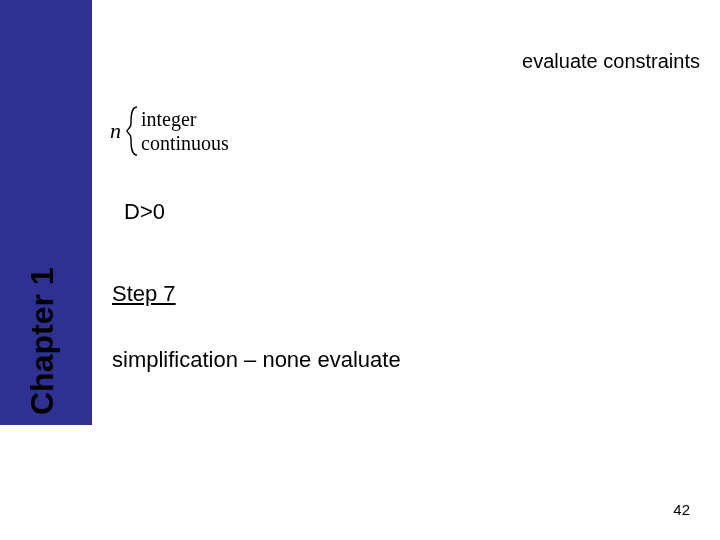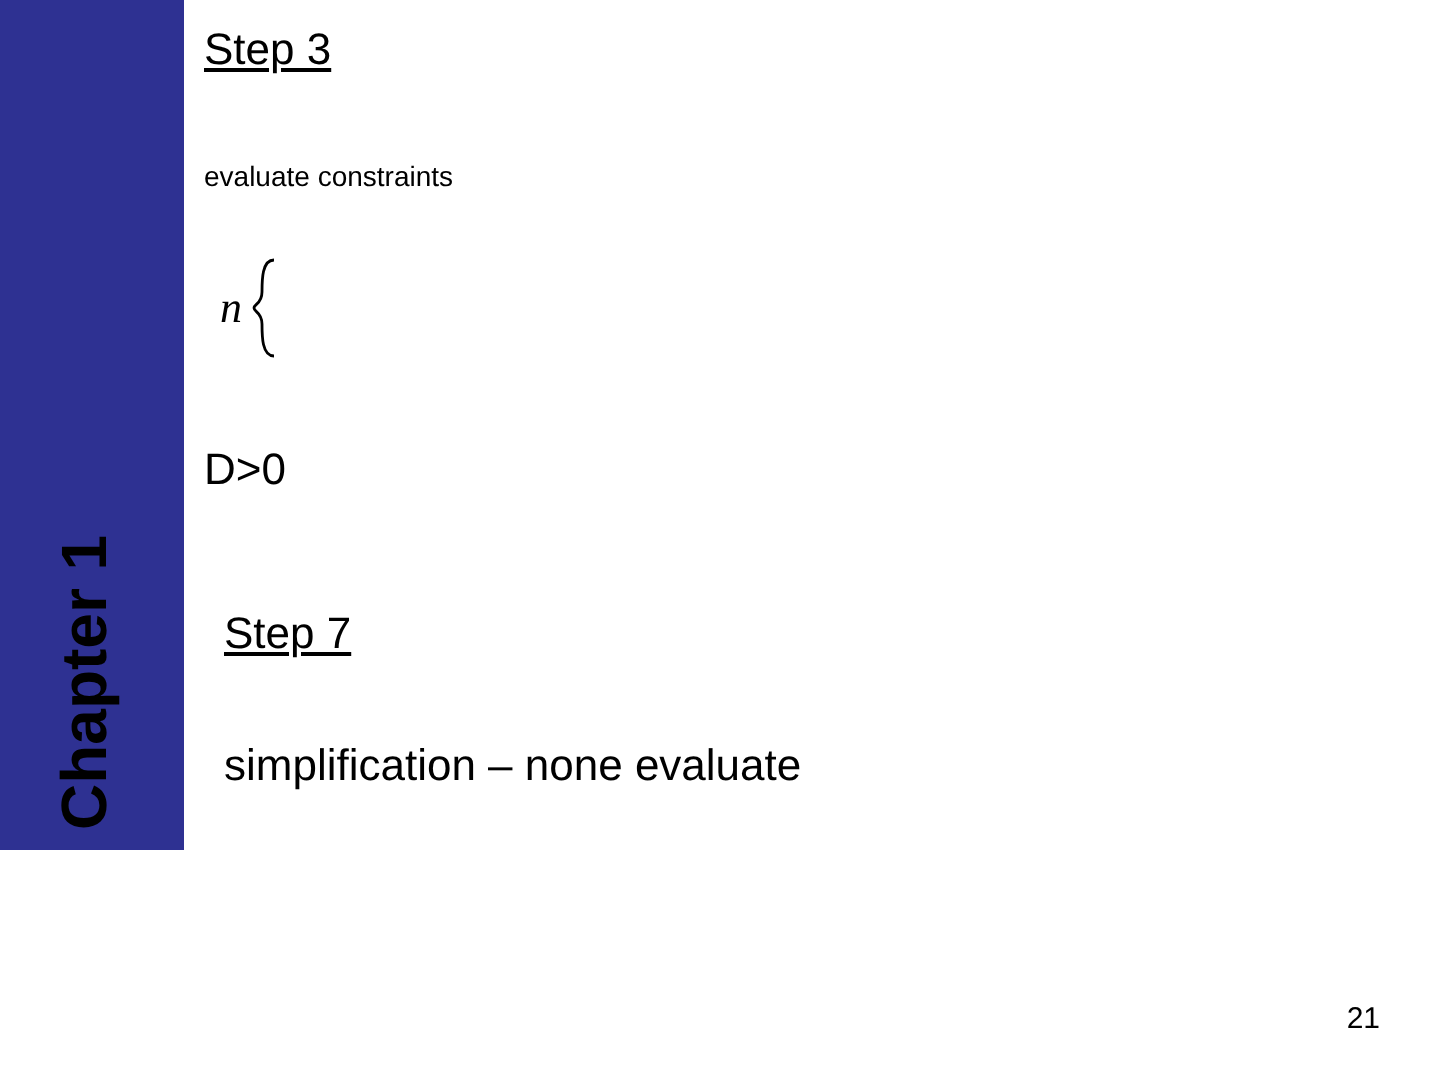--- a/index.html
+++ b/index.html
@@ -2,59 +2,62 @@
 <html><head>
 <meta charset="utf-8">
 <style>
   * { margin: 0; padding: 0; box-sizing: border-box; }
   html, body { width: 720px; height: 540px; font-family: Arial, Helvetica, sans-serif; background: #fff; color: #000; overflow: hidden; }
   .slide { position: relative; width: 720px; height: 540px; }
   .sidebar { position: absolute; left: 0; top: 0; width: 92px; height: 425px; background: #2e3192; }
   .chapter-label { position: absolute; left: 24px; top: 415px; transform: rotate(-90deg); transform-origin: left top; font-size: 32px; font-weight: bold; color: #000; white-space: nowrap; }
   .content { position: absolute; left: 102px; top: 8px; right: 20px; }
   .step3 { font-size: 22px; text-decoration: underline; margin-top: 4px; }
-  .eval { font-size: 14px; margin-top: 42px; }
+  .eval { font-size: 20px; margin-top: 42px; text-align: right; }
   .formula-wrap { margin-top: 32px; margin-left: 8px; }
   .formula { display: inline-flex; align-items: center; font-family: "Times New Roman", Times, serif; }
   .n-sym { font-style: italic; font-size: 22px; margin-right: 4px; }
   .brace-svg { display: block; }
   .cases { display: inline-flex; flex-direction: column; justify-content: center; margin-left: 2px; }
   .case-line { font-size: 20px; line-height: 24px; }
-  .dgt0 { font-size: 22px; margin-top: 42px; margin-left: 0; font-family: Arial, Helvetica, sans-serif; }
+  .dgt0 { font-size: 22px; margin-top: 42px; margin-left: 22px; font-family: Arial, Helvetica, sans-serif; }
   .step4 { font-size: 22px; text-decoration: underline; margin-top: 56px; margin-left: 10px; }
   .simpl { font-size: 22px; margin-top: 40px; margin-left: 10px; }
   .page-num { position: absolute; right: 30px; bottom: 22px; font-size: 15px; color: #000; }
 </style>
 </head>
 <body>
 
 <div class="slide">
 
   <div class="sidebar"></div>
 
   <div class="chapter-label">Chapter 1</div>
 
   <div class="content">
 
-    <div class="step3">Step 3</div>
 
     <div class="eval">evaluate constraints</div>
 
     <div class="formula-wrap">
       <span class="formula">
         <span class="n-sym">n</span>
         <svg class="brace-svg" width="14" height="52" viewBox="0 0 14 52">
           <path d="M12 2 C 6 2, 6 12, 6 18 C 6 24, 2 24, 2 26 C 2 28, 6 28, 6 34 C 6 40, 6 50, 12 50" stroke="#000" stroke-width="1.4" fill="none"></path>
         </svg>
+        <span class="cases">
+          <span class="case-line">integer</span>
+          <span class="case-line">continuous</span>
+        </span>
       </span>
     </div>
 
     <div class="dgt0">D&gt;0</div>
 
     <div class="step4">Step 7</div>
 
     <div class="simpl">simplification – none evaluate</div>
 
   </div>
 
-  <div class="page-num">21</div>
+  <div class="page-num">42</div>
 
 </div>
 
 </body></html>

